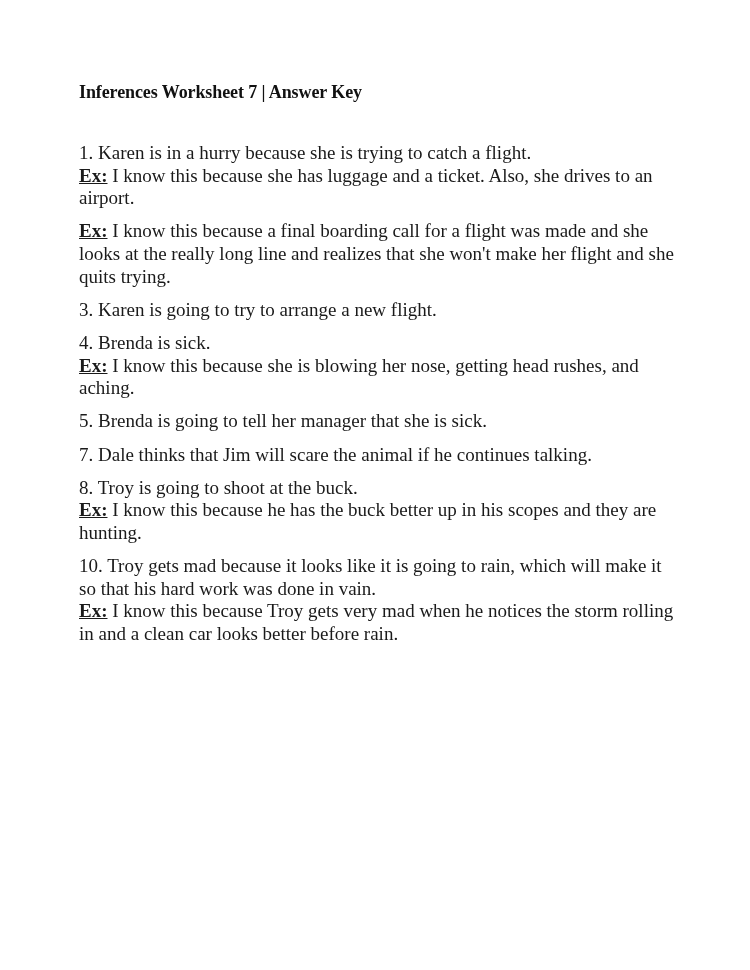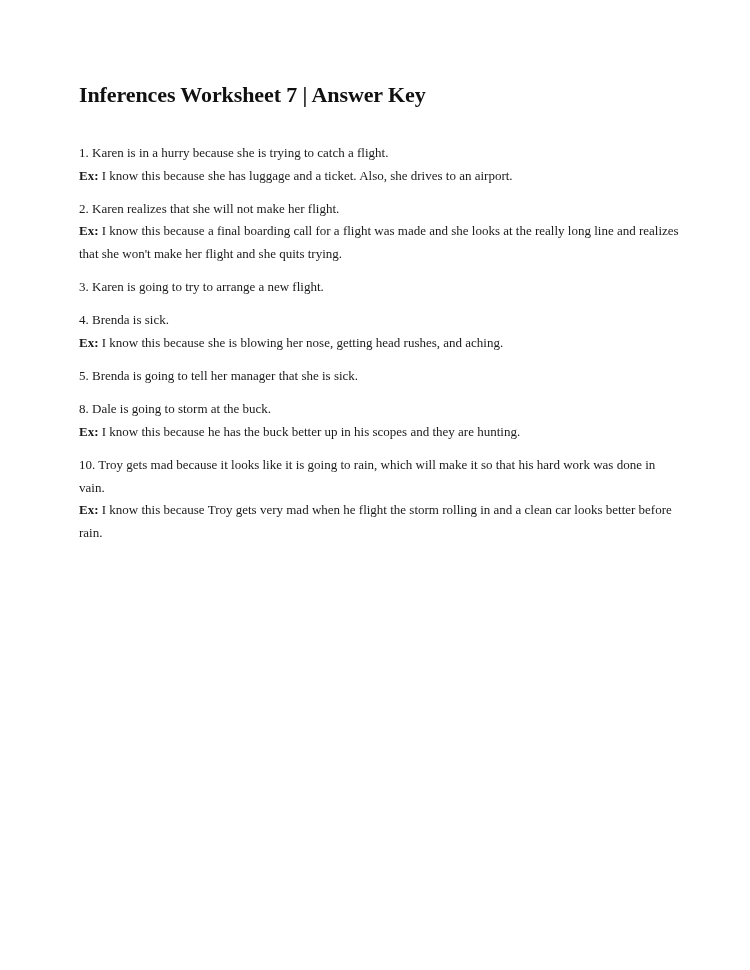--- a/index.html
+++ b/index.html
@@ -19,84 +19,85 @@
       position: absolute;
       left: 79px;
       top: 0;
       width: 600px;
     }
     .title {
       margin: 0;
       position: absolute;
       top: 82px;
       left: 0;
-      font-size: 22px;
+      font-size: 18px;
       font-weight: bold;
       letter-spacing: -0.1px;
       white-space: nowrap;
       color: #111;
     }
     .items {
       position: absolute;
       top: 142px;
       left: 0;
       width: 600px;
     }
     .item {
-      font-size: 13px;
+      font-size: 19px;
       line-height: 22.6px;
       margin-bottom: 10.6px;
     }
     .item p {
       margin: 0;
     }
     .ex-label {
       font-weight: bold;
+      text-decoration: underline;
     }
   </style>
 </head>
 <body>
 
 <div class="page">
   <h1 class="title">Inferences Worksheet 7 | Answer Key</h1>
 
   <div class="items">
 
     <div class="item">
       <p><span>1.</span> <span>Karen is in a hurry because she is trying to catch a flight.</span></p>
       <p><span class="ex-label">Ex:</span> <span>I know this because she has luggage and a ticket. Also, she drives to an airport.</span></p>
     </div>
 
     <div class="item">
-      <p><span>2.</span> <span>Karen realizes that she will not make her flight.</span></p>
       <p><span class="ex-label">Ex:</span> <span>I know this because a final boarding call for a flight was made and she looks at the really long line and realizes that she won't make her flight and she quits trying.</span></p>
     </div>
 
     <div class="item">
       <p><span>3.</span> <span>Karen is going to try to arrange a new flight.</span></p>
     </div>
 
     <div class="item">
       <p><span>4.</span> <span>Brenda is sick.</span></p>
       <p><span class="ex-label">Ex:</span> <span>I know this because she is blowing her nose, getting head rushes, and aching.</span></p>
     </div>
 
     <div class="item">
       <p><span>5.</span> <span>Brenda is going to tell her manager that she is sick.</span></p>
     </div>
 
 
     <div class="item">
+      <p><span>7.</span> <span>Dale thinks that Jim will scare the animal if he continues talking.</span></p>
     </div>
 
     <div class="item">
-      <p><span>8.</span> <span>Dale is going to storm at the buck.</span></p>
+      <p><span>8.</span> <span>Troy is going to shoot at the buck.</span></p>
       <p><span class="ex-label">Ex:</span> <span>I know this because he has the buck better up in his scopes and they are hunting.</span></p>
     </div>
 
 
     <div class="item">
       <p><span>10.</span> <span>Troy gets mad because it looks like it is going to rain, which will make it so that his hard work was done in vain.</span></p>
-      <p><span class="ex-label">Ex:</span> <span>I know this because Troy gets very mad when he flight the storm rolling in and a clean car looks better before rain.</span></p>
+      <p><span class="ex-label">Ex:</span> <span>I know this because Troy gets very mad when he notices the storm rolling in and a clean car looks better before rain.</span></p>
     </div>
 
   </div>
 </div>
 
 </body></html>

